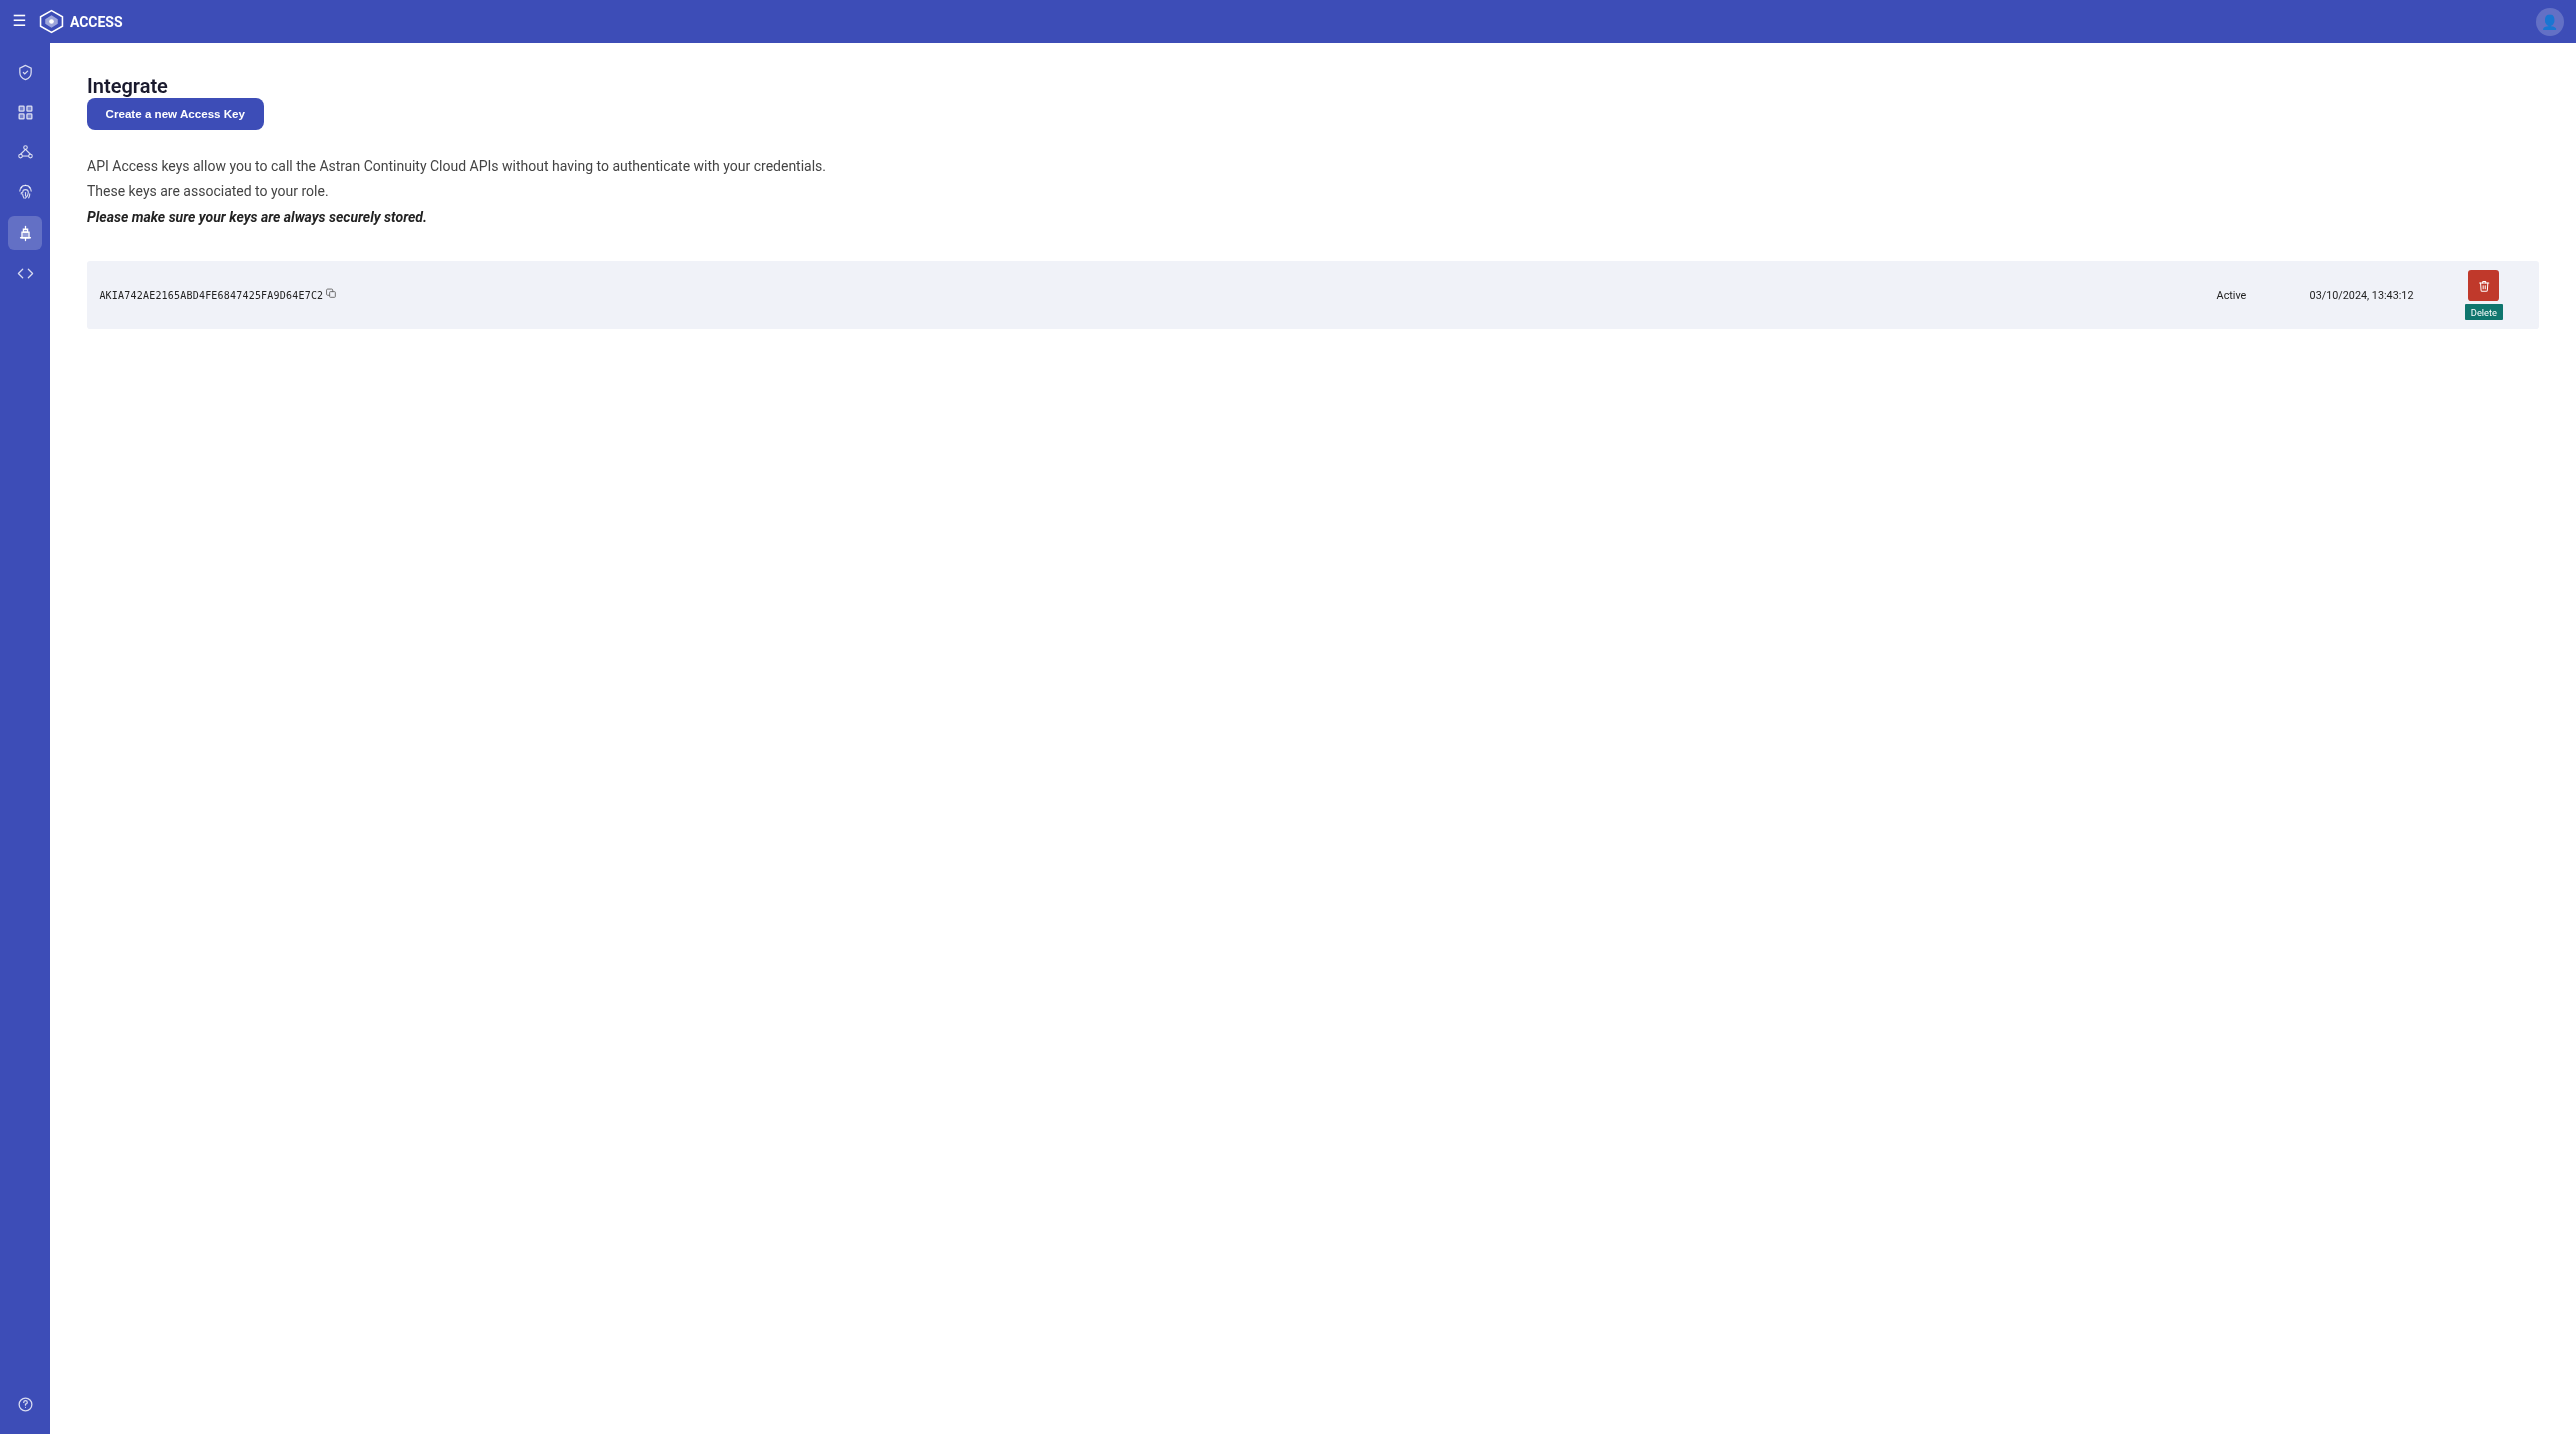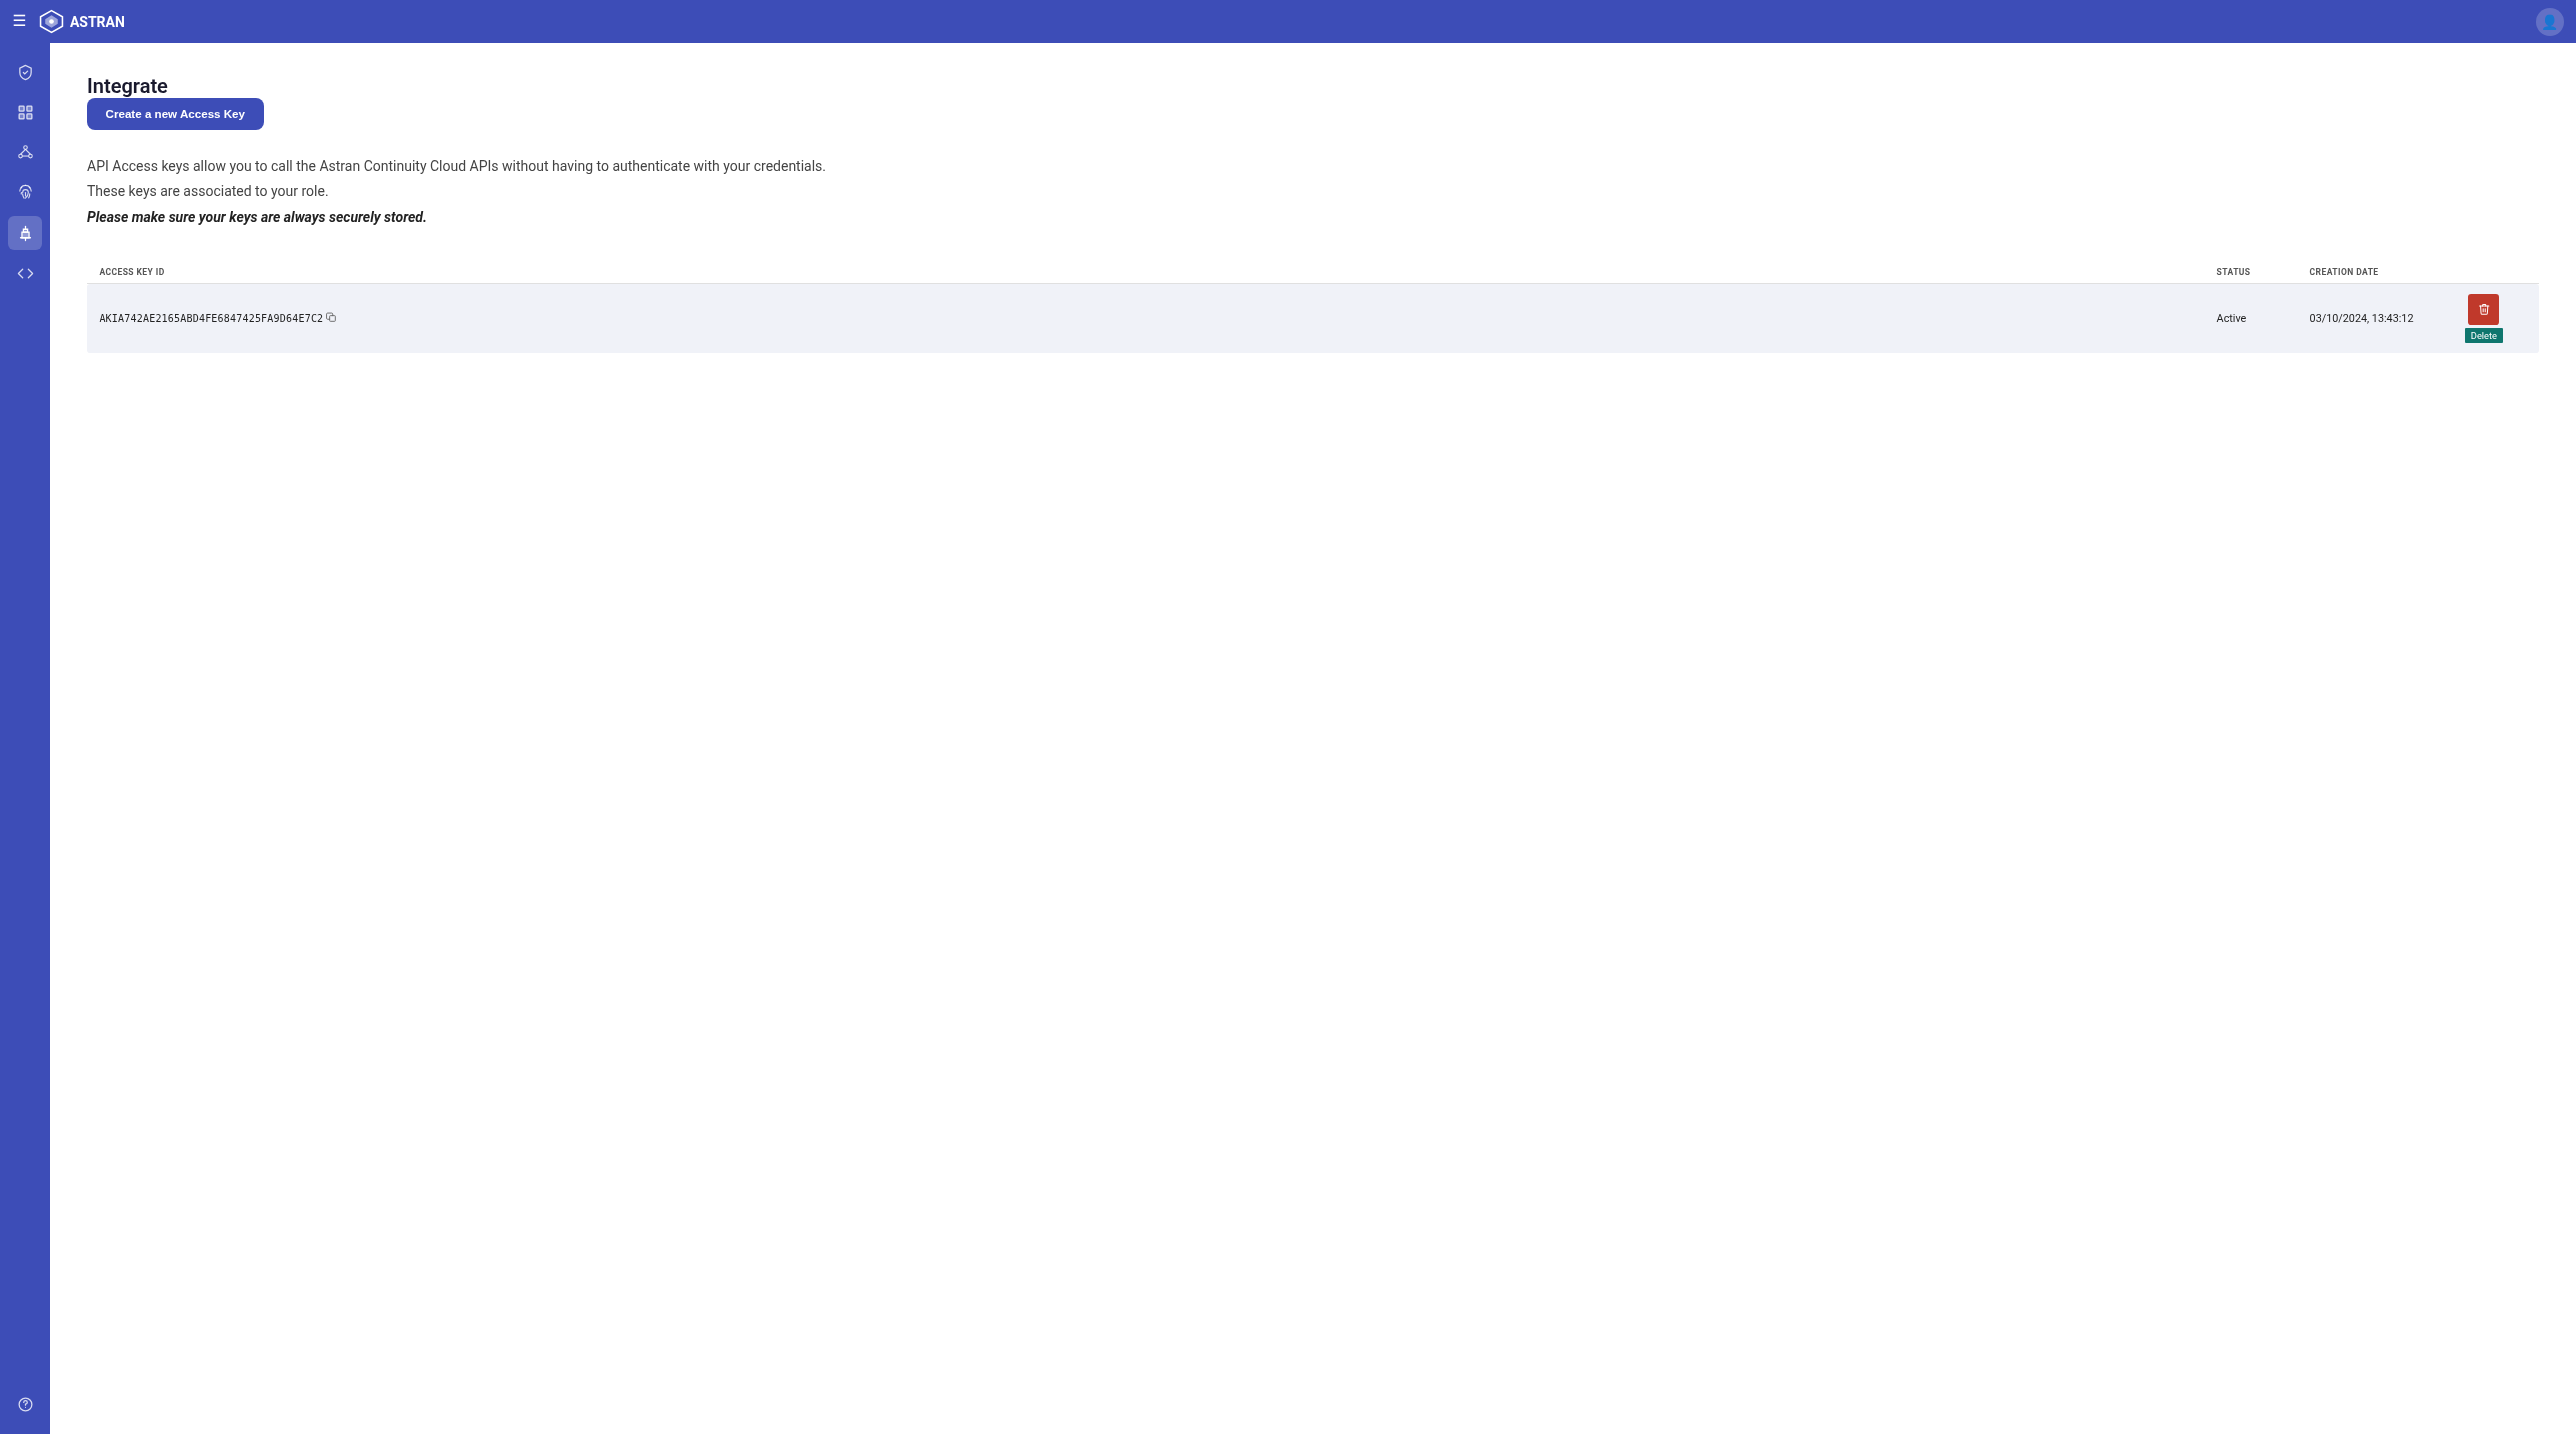--- a/index.html
+++ b/index.html
@@ -259,21 +259,21 @@
 
 <div class="navbar">
   <div class="navbar-left">
     <span class="hamburger-icon">☰</span>
     <div class="logo-area">
       <svg class="logo-icon" viewBox="0 0 32 32" fill="none" xmlns="http://www.w3.org/2000/svg">
         <polygon points="16,2 30,10 30,22 16,30 2,22 2,10" fill="none" stroke="white" stroke-width="2"></polygon>
         <polygon points="16,8 24,13 24,19 16,24 8,19 8,13" fill="white" opacity="0.5"></polygon>
         <circle cx="16" cy="16" r="3" fill="white"></circle>
       </svg>
-      <span>ASTRAN</span>
+      <span>ACCESS</span>
     </div>
   </div>
   <div class="user-avatar">
     <span>👤</span>
   </div>
 </div>
 
 <div class="main-layout">
 
   <div class="sidebar">
@@ -355,26 +355,20 @@
     </div>
 
     <div class="description">
       <p>API Access keys allow you to call the Astran Continuity Cloud APIs without having to authenticate with your credentials.</p>
       <p>These keys are associated to your role.</p>
       <p class="warning">Please make sure your keys are always securely stored.</p>
     </div>
 
     <div class="table-container">
 
-      <div class="table-header">
-        <div class="table-header-cell">ACCESS KEY ID</div>
-        <div class="table-header-cell">STATUS</div>
-        <div class="table-header-cell">CREATION DATE</div>
-        <div class="table-header-cell"></div>
-      </div>
 
       <div class="table-row">
         <div class="table-cell">
           <span class="key-id">AKIA742AE2165ABD4FE6847425FA9D64E7C2</span>
           <span class="copy-icon" title="Copy">
             <svg width="12.4" height="12.4" viewBox="0 0 24 24" fill="none" xmlns="http://www.w3.org/2000/svg">
               <rect x="9" y="9" width="11" height="11" rx="1.5" stroke="#666" stroke-width="1.8"></rect>
               <path d="M15 9V6C15 4.9 14.1 4 13 4H5C3.9 4 3 4.9 3 6V14C3 15.1 3.9 16 5 16H9" stroke="#666" stroke-width="1.8" stroke-linecap="round"></path>
             </svg>
           </span>

